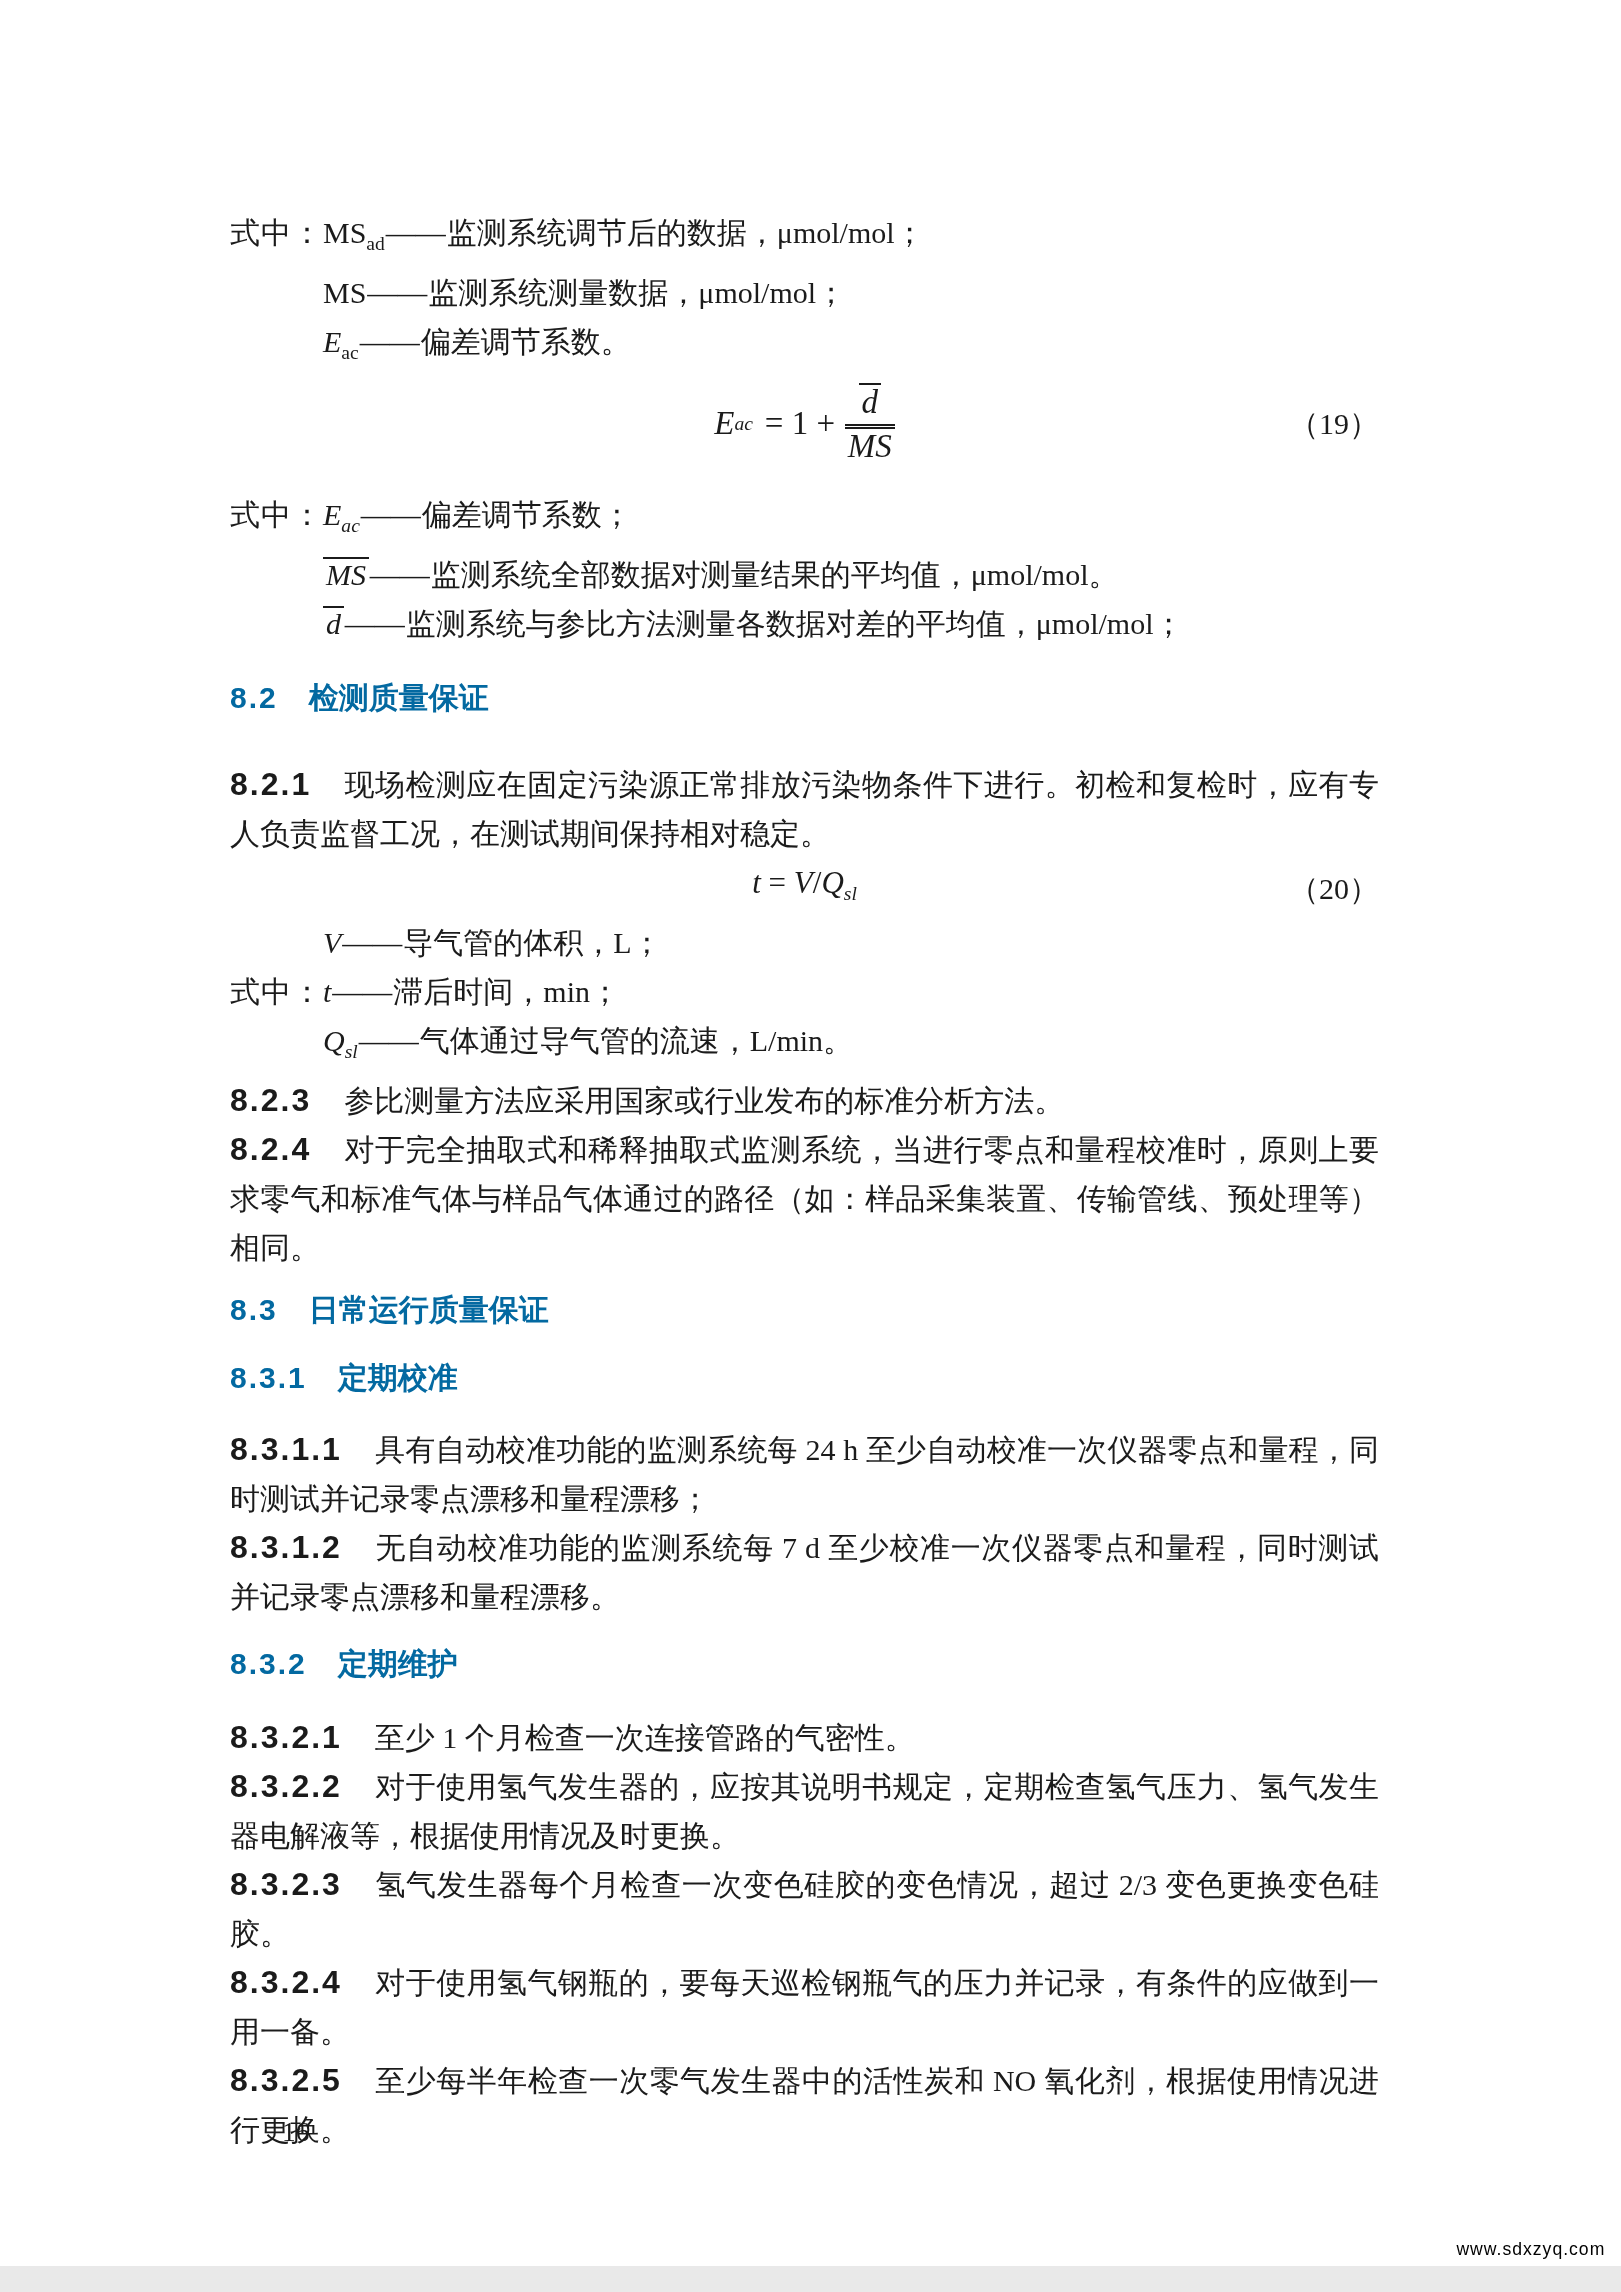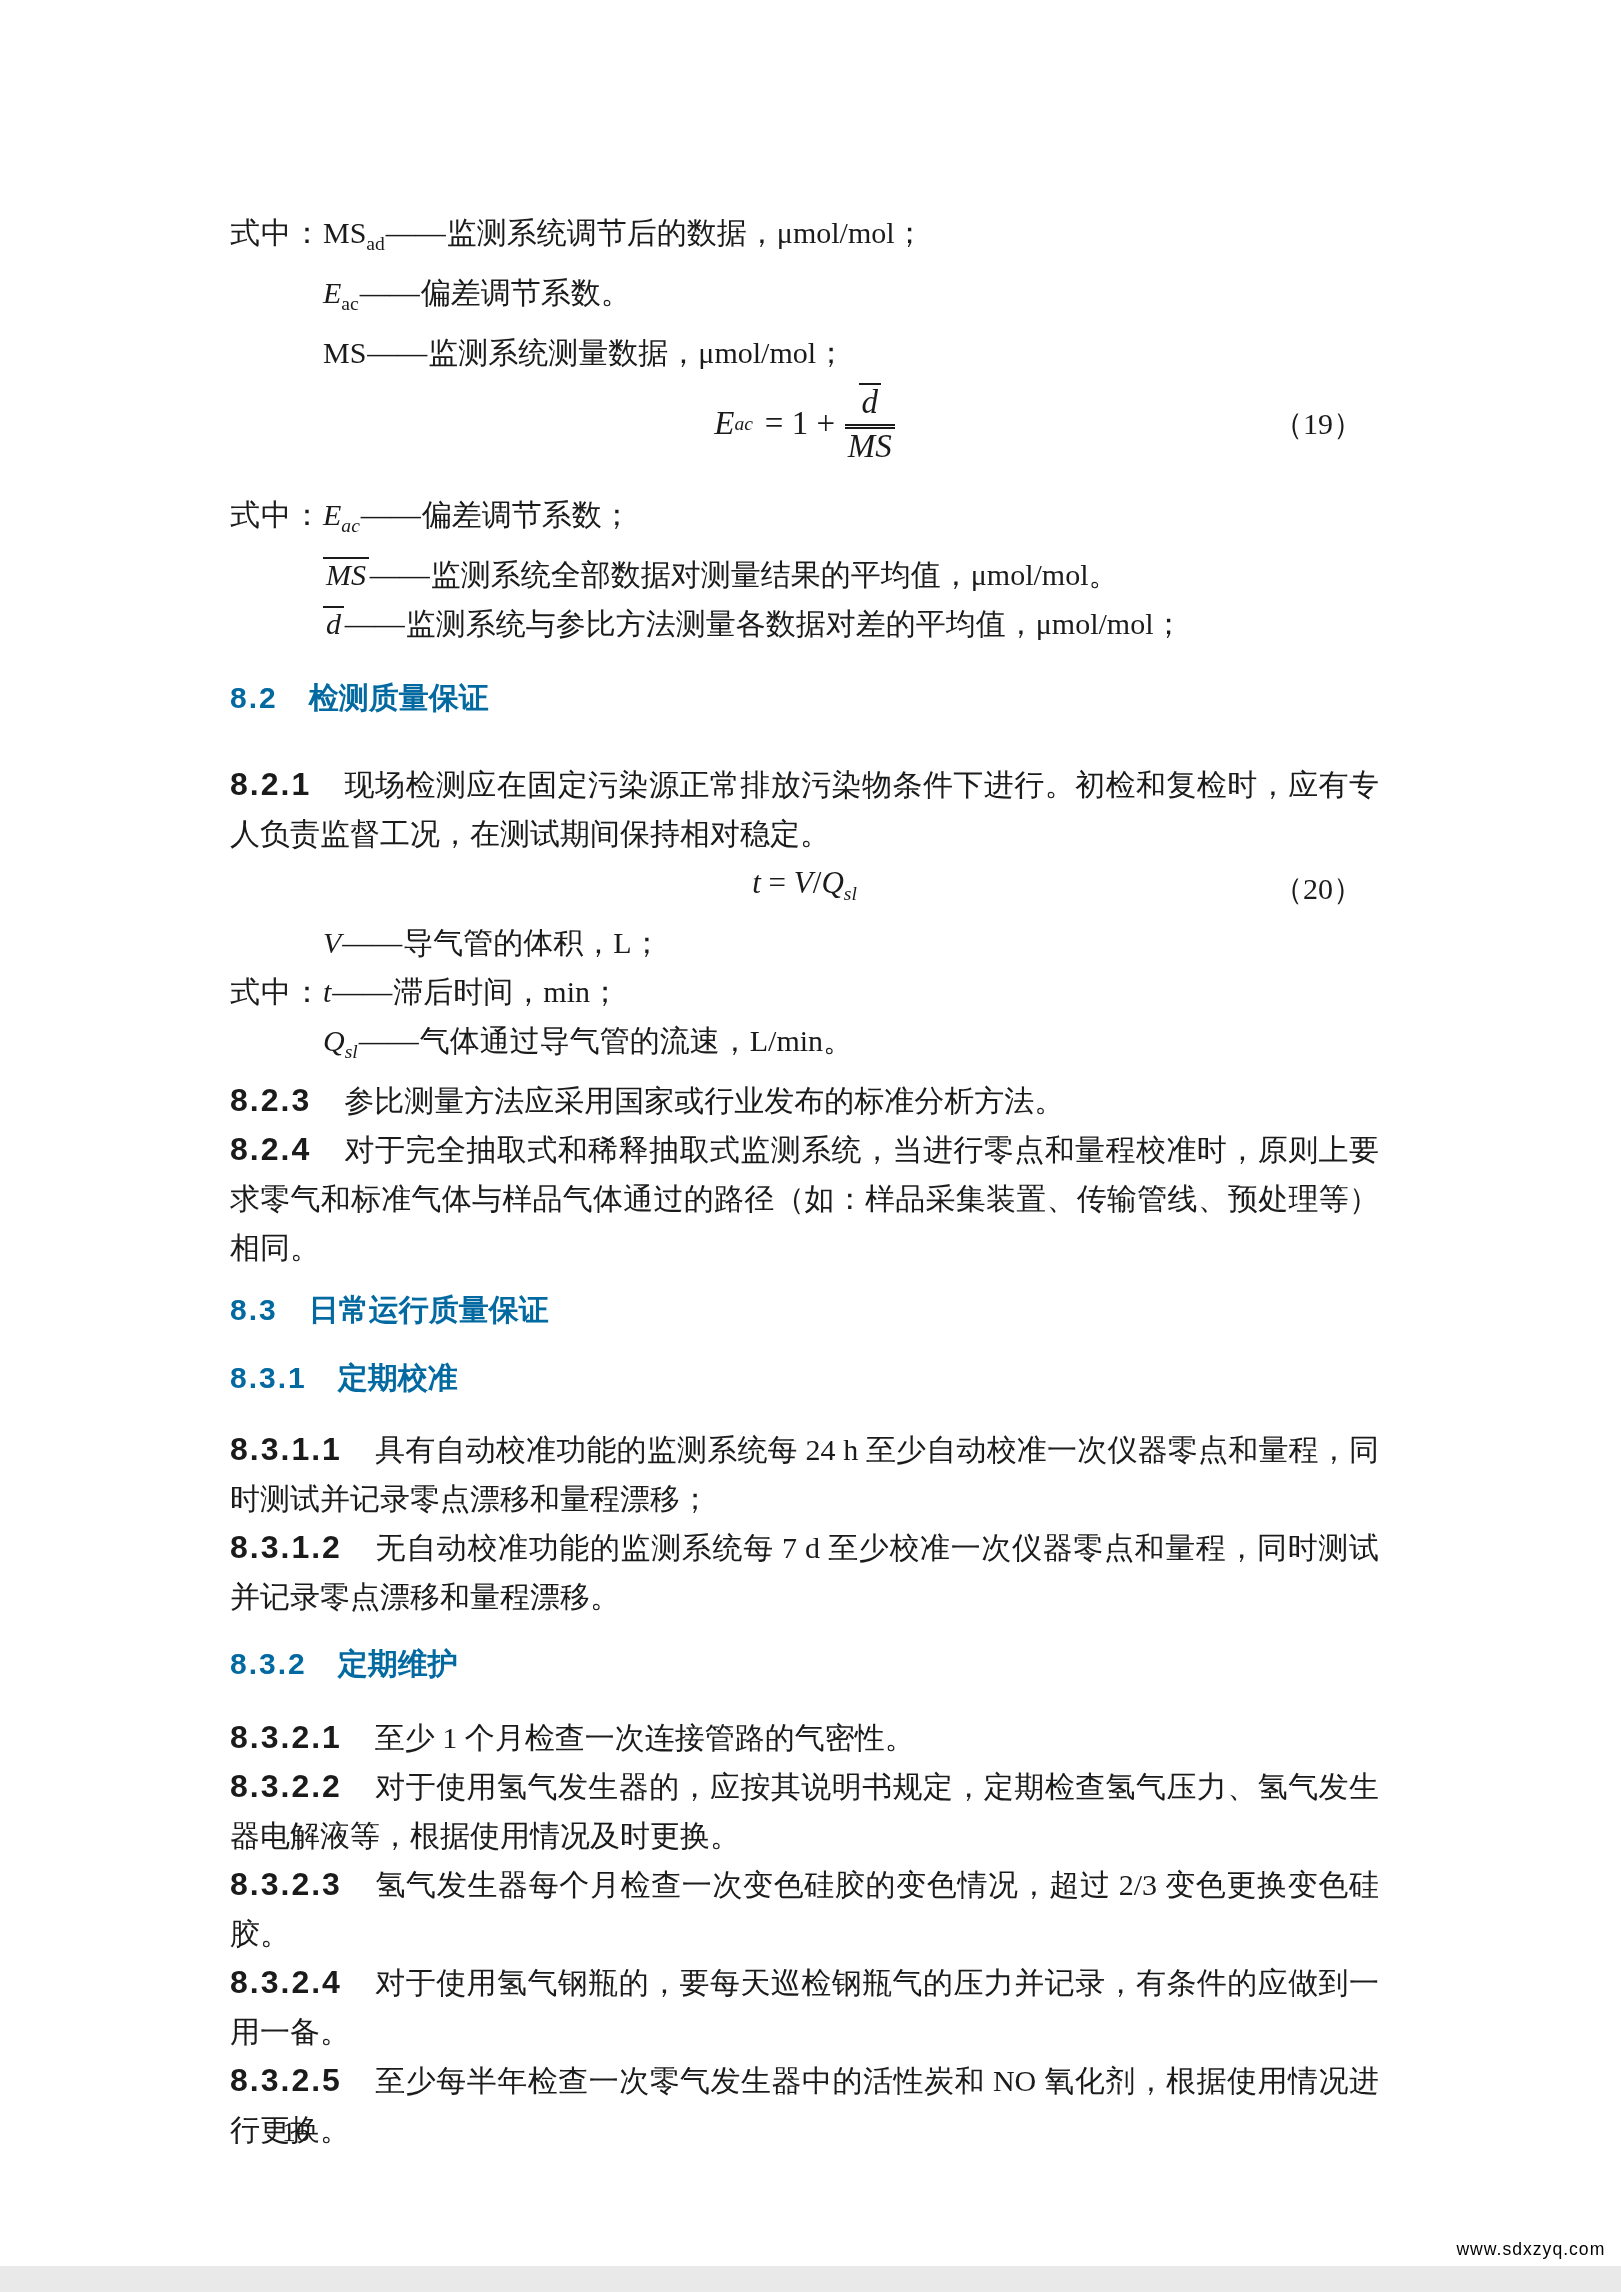--- a/index.html
+++ b/index.html
@@ -61,21 +61,21 @@
     text-align:center;
     border-bottom:2.9px solid #1b1b1b;
     padding:0 7.8px 2.9px;
   }
   .fden{
     align-self:center;
     padding-top:1px;
   }
   .eqno{
     position:absolute;
-    right:16px;top:50%;
+    right:0;top:50%;
     transform:translateY(-50%);
     font-size:30px;
   }
   .eq20{font-size:31px;}
   .eq20 .sp{margin:0 7.8px;}
   
   .hsec{
     font-family:"Liberation Sans","DejaVu Sans",sans-serif;
     font-weight:700;
     font-size:30px;
@@ -120,24 +120,24 @@
 <body>
 
 <div class="page">
   <div class="content">
 
     <div class="where">
       <div class="wrow">
         <span class="lead">式中：</span><span class="term"><span>MS</span><sub>ad</sub></span><span class="dash">——</span><span class="desc">监测系统调节后的数据，μmol/mol；</span>
       </div>
       <div class="wrow ind">
+        <span class="term"><span>MS</span></span><span class="dash">——</span><span class="desc">监测系统测量数据，μmol/mol；</span>
+      </div>
+      <div class="wrow ind">
         <span class="term"><span class="it">E</span><sub>ac</sub></span><span class="dash">——</span><span class="desc">偏差调节系数。</span>
-      </div>
-      <div class="wrow ind">
-        <span class="term"><span>MS</span></span><span class="dash">——</span><span class="desc">监测系统测量数据，μmol/mol；</span>
       </div>
     </div>
 
     <div class="formula-row f19">
       <span class="eq">
         <span class="it">E</span>
           <sub class="it">ac</sub>
           <span class="op">= 1 +</span>
           <span class="frac">
             <span class="fnum"><span class="obar it">d</span></span>

